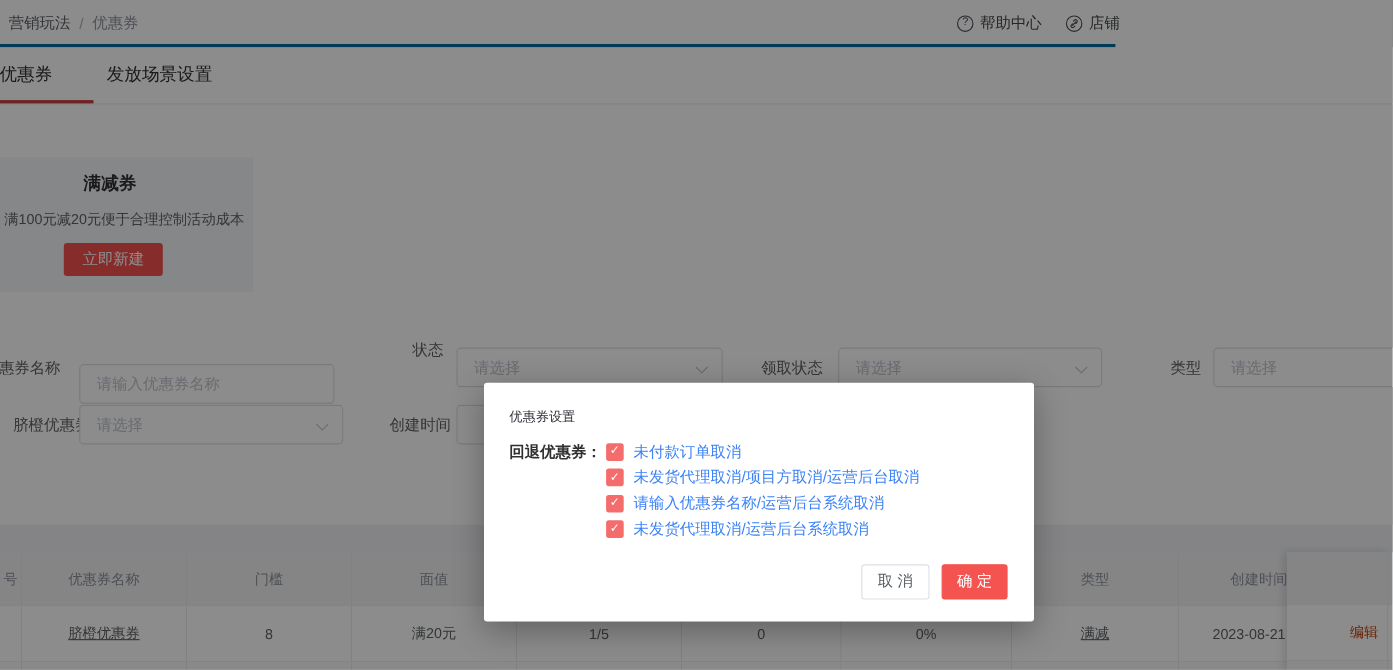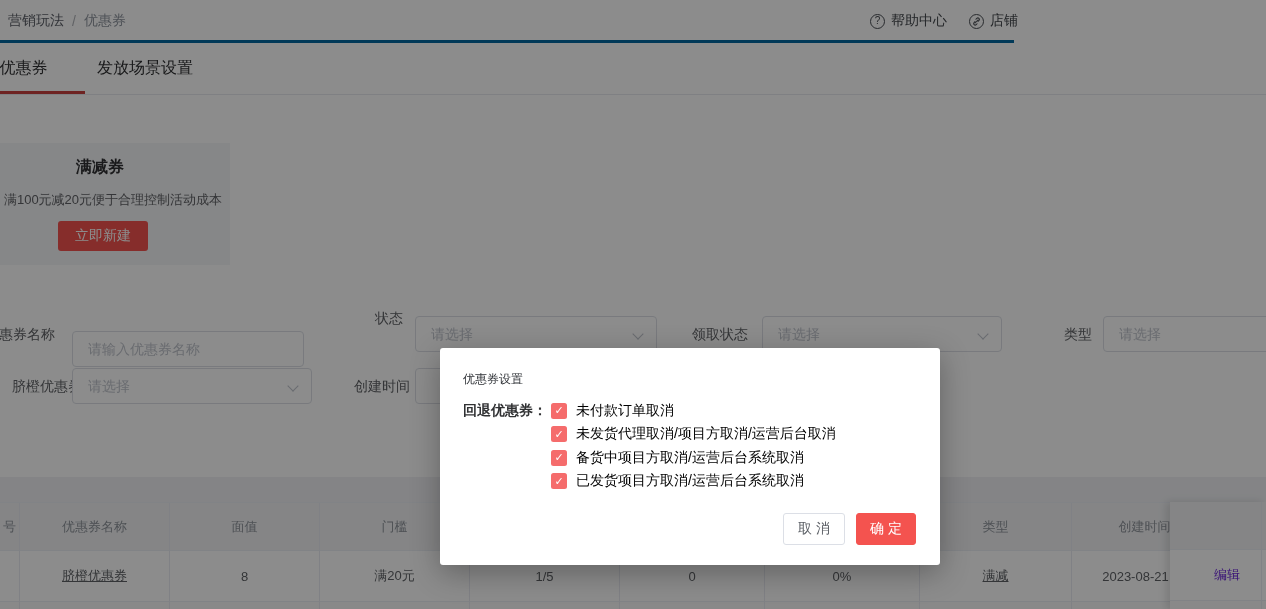--- a/index.html
+++ b/index.html
@@ -40,32 +40,32 @@
   .trow { display:flex; width:1290px; }
   .th, .td { flex:none; display:flex; align-items:center; justify-content:center; border-right:1px solid #e9ecf2; border-bottom:1px solid #ebeef5; overflow:hidden; white-space:nowrap; }
   .th { height:48px; background:#f2f3f5; color:#8e939a; font-size:13px; }
   .td { height:51px; background:#fff; color:#5f6266; font-size:13px; }
   .trow.stripe .td { background:#fafafa; height:51px; }
   .fixedcol { position:absolute; right:0; top:0; width:96px; height:108px; box-shadow:-4px 0 8px rgba(0,0,0,0.12); }
   .fixedcol .fh { height:48px; background:#f2f3f5; border-bottom:1px solid #ebeef5; }
   .fixedcol .fb { height:51px; background:#fff; border-bottom:1px solid #ebeef5; display:flex; align-items:center; padding-left:44px; }
   .fixedcol .fs { height:9px; background:#fafafa; }
   .fixedcol::after { content:""; position:absolute; right:4px; top:0; bottom:0; width:1px; background:#ebeef5; }
-  .edit-link { color:#6d28d9; font-size:13px; cursor:pointer; }
+  .edit-link { color:#c2410c; font-size:13px; cursor:pointer;margin-left:13px; }
 
   
   .mask { position:absolute; left:0; top:0; width:1266px; height:609px; background:rgba(0,0,0,0.45); z-index:50; }
   .modal { position:absolute; left:440px; top:348px; width:500px; height:217px; background:#fff; border-radius:3px; box-shadow:0 8px 30px rgba(0,0,0,0.3); z-index:60; }
   .modal-title { position:absolute; left:23px; top:23px; font-size:12px; color:#2f3237; }
   .modal-body { position:absolute; left:23px; top:54px; display:flex; }
   .field-label { font-size:14px; font-weight:bold; color:#303133; line-height:17px; white-space:nowrap; }
   .opts { margin-left:4px; }
   .opt { display:flex; align-items:center; height:17px; margin-bottom:6.5px; }
   .cb { width:16px; height:16px; background:#f56c6c; border-radius:2.5px; display:flex; align-items:center; justify-content:center; color:#fff; font-size:11px; line-height:1; cursor:pointer; }
-  .opt-label { margin-left:9px; font-size:14px; color:#000000; white-space:nowrap; }
+  .opt-label { margin-left:9px; font-size:14px; color:#3b82f6; white-space:nowrap; }
   .modal-footer { position:absolute; right:24px; bottom:20px; display:flex; gap:11px; }
   .btn { height:32px; border-radius:3px; font-size:14px; display:flex; align-items:center; justify-content:center; cursor:pointer; white-space:pre; }
   .btn-plain { width:62px; background:#fff; border:1px solid #dcdfe6; color:#5a5e64; }
   .btn-primary { width:60px; background:#f4534f; border:1px solid #f4534f; color:#fff; }
 </style>
 </head>
 <body>
 
 <div id="screen">
 
@@ -142,22 +142,22 @@
 
   <div class="flabel" style="left:352px; top:368px; width:58px;">创建时间</div>
   <div class="fbox" style="left:415px; top:368px; width:240px;">
     <span></span>
   </div>
 
   <div class="tbl">
     <div class="trow">
       <div class="th" style="width:20px;">号</div>
       <div class="th" style="width:150px;">优惠券名称</div>
+      <div class="th" style="width:150px;">门槛</div>
       <div class="th" style="width:150px;">面值</div>
-      <div class="th" style="width:150px;">门槛</div>
       <div class="th" style="width:150px;"></div>
       <div class="th" style="width:145px;"></div>
       <div class="th" style="width:155px;"></div>
       <div class="th" style="width:152px;">类型</div>
       <div class="th" style="width:146px;">创建时间</div>
       <div class="th" style="width:72px;"></div>
     </div>
     <div class="trow">
       <div class="td" style="width:20px;"></div>
       <div class="td" style="width:150px;text-decoration:underline;">脐橙优惠券</div>
@@ -202,25 +202,25 @@
         <div class="opt">
           <span class="cb">✓</span>
           <span class="opt-label">未付款订单取消</span>
         </div>
         <div class="opt">
           <span class="cb">✓</span>
           <span class="opt-label">未发货代理取消/项目方取消/运营后台取消</span>
         </div>
         <div class="opt">
           <span class="cb">✓</span>
-          <span class="opt-label">备货中项目方取消/运营后台系统取消</span>
-        </div>
-        <div class="opt">
-          <span class="cb">✓</span>
-          <span class="opt-label">已发货项目方取消/运营后台系统取消</span>
+          <span class="opt-label">请输入优惠券名称/运营后台系统取消</span>
+        </div>
+        <div class="opt">
+          <span class="cb">✓</span>
+          <span class="opt-label">未发货代理取消/运营后台系统取消</span>
         </div>
       </div>
     </div>
     <div class="modal-footer">
       <button class="btn btn-plain">取 消</button>
       <button class="btn btn-primary">确 定</button>
     </div>
   </div>
 
 </div>

